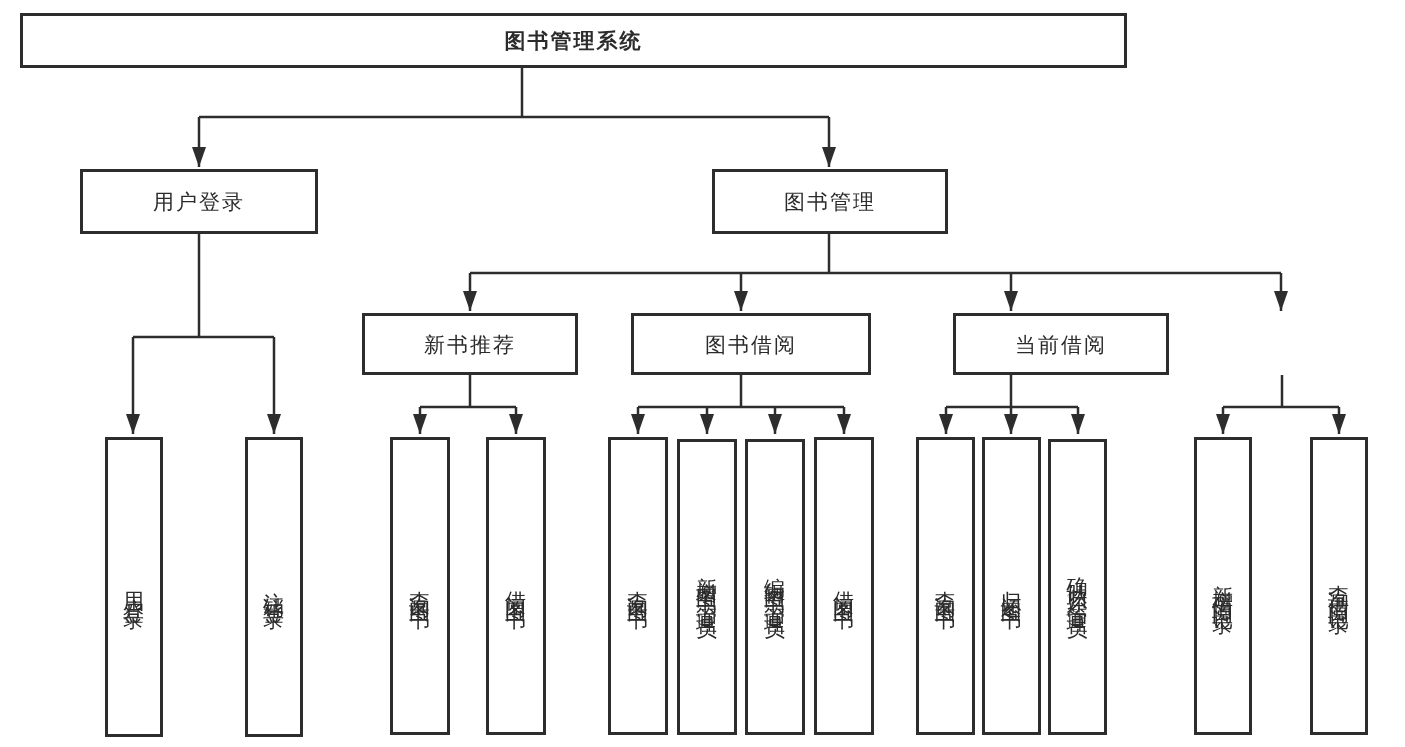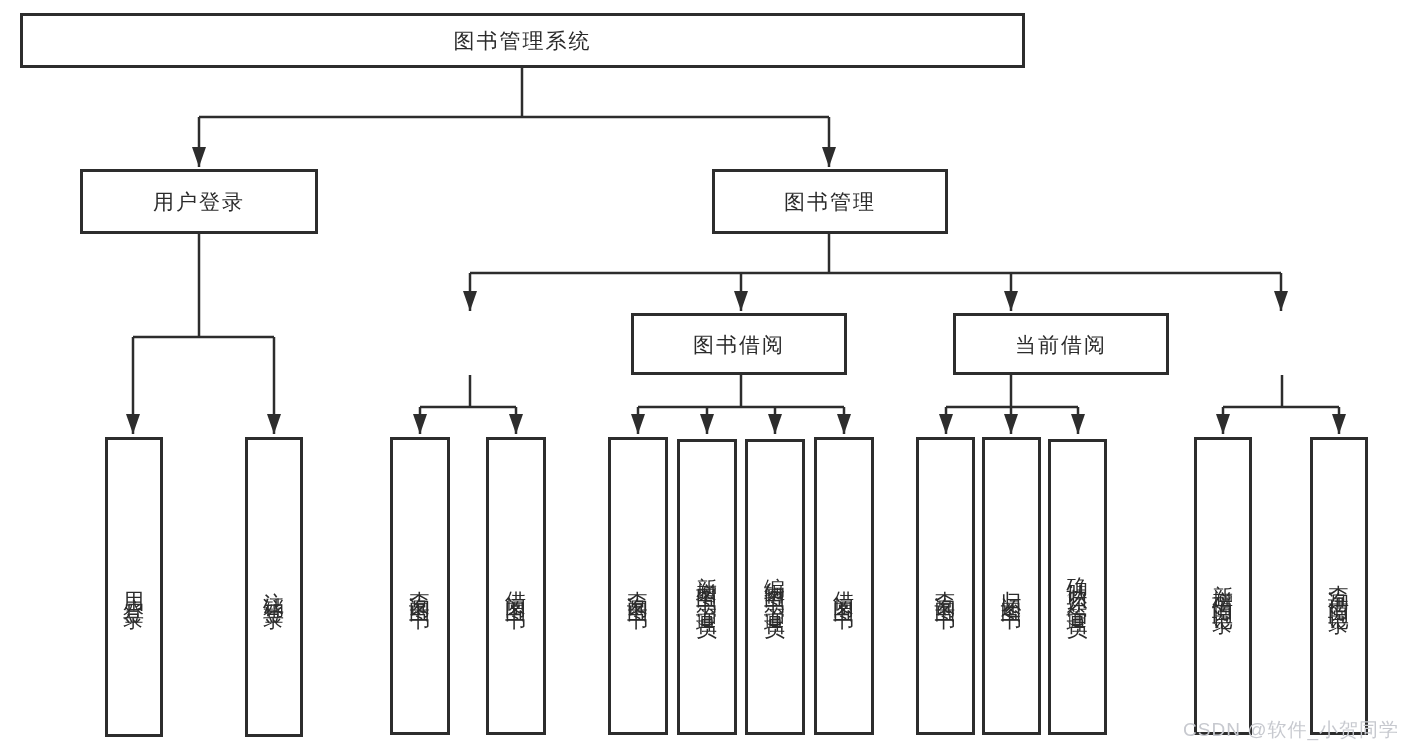--- a/index.html
+++ b/index.html
@@ -77,26 +77,27 @@
       <path d="M1011 407 V434" marker-end="url(#arrow)"></path>
       <path d="M1078 407 V434" marker-end="url(#arrow)"></path>
 
       <path d="M1282 375 V407"></path>
       <path d="M1223 407 H1339"></path>
       <path d="M1223 407 V434" marker-end="url(#arrow)"></path>
       <path d="M1339 407 V434" marker-end="url(#arrow)"></path>
     </g>
   </svg>
 
-  <div class="node" style="left:20px;top:13px;width:1005px;height:55px;">图书管理系统</div>
+  <div class="node" style="left:20px;top:13px;width:1107px;height:55px;font-weight:bold;">图书管理系统</div>
 
   <div class="node" style="left:80px;top:169px;width:238px;height:65px;">用户登录</div>
   <div class="node" style="left:712px;top:169px;width:236px;height:65px;">图书管理</div>
 
-  <div class="node" style="left:631px;top:313px;width:216px;height:62px;">图书借阅</div>
+  <div class="node" style="left:362px;top:313px;width:216px;height:62px;">新书推荐</div>
+  <div class="node" style="left:631px;top:313px;width:240px;height:62px;">图书借阅</div>
   <div class="node" style="left:953px;top:313px;width:216px;height:62px;">当前借阅</div>
 
   <div class="vnode" style="left:105px;top:437px;width:58px;height:300px;">
     <span>用户登录</span>
   </div>
   <div class="vnode" style="left:245px;top:437px;width:58px;height:300px;">
     <span>注销登录</span>
   </div>
 
   <div class="vnode" style="left:390px;top:437px;width:60px;height:298px;">
@@ -129,15 +130,14 @@
     <span>确认归还（管理员）</span>
   </div>
 
   <div class="vnode" style="left:1194px;top:437px;width:58px;height:298px;">
     <span>新增借阅记录</span>
   </div>
   <div class="vnode" style="left:1310px;top:437px;width:58px;height:298px;">
     <span>查询借阅记录</span>
   </div>
 
-  <div class="watermark">CSDN @软件_小贺同学</div>
 
 </div>
 
 </body></html>

